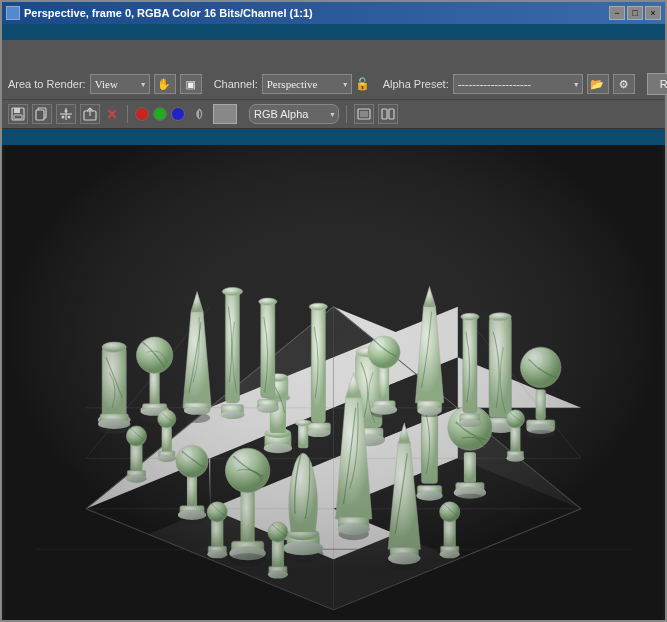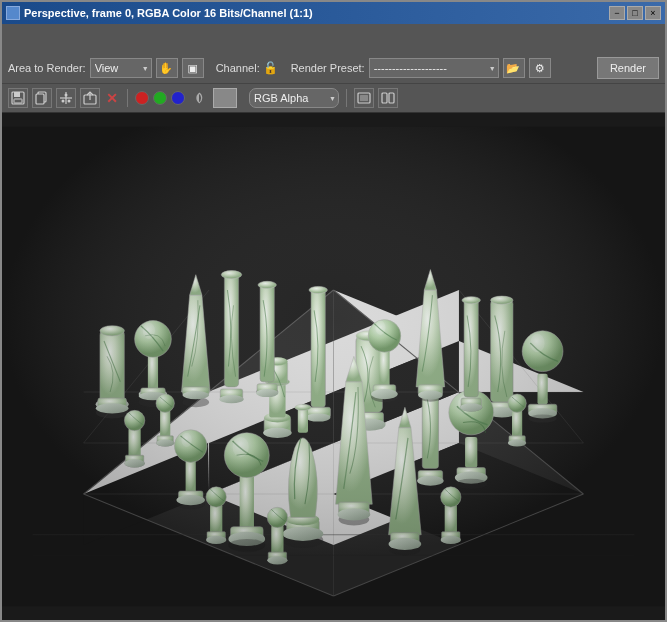--- a/index.html
+++ b/index.html
@@ -11,23 +11,24 @@
       font-size: 11px;
       color: #e0e0e0;
       overflow: hidden;
     }
 
     
     .window {
       width: 667px;
       height: 622px;
       border: 2px solid #888;
-      background: #15803d;
+      background: #0c4a6e;
       display: flex;
       flex-direction: column;
+      gap: 16px;
     }
 
     .title-bar {
       background: linear-gradient(to right, #1a4a8a, #3a6aaa);
       height: 22px;
       display: flex;
       align-items: center;
       justify-content: space-between;
       padding: 0 4px;
       flex-shrink: 0;
@@ -117,20 +118,21 @@
       content: '▼';
       position: absolute;
       right: 3px;
       font-size: 7px;
       color: #ccc;
       pointer-events: none;
     }
 
     .dropdown-wrapper select {
       padding-right: 16px;
+      font-family: Liberation Serif, serif;
     }
 
     .toolbar-btn-small {
       background: #666;
       border: 1px solid #888;
       color: #eee;
       width: 22px;
       height: 20px;
       display: flex;
       align-items: center;
@@ -284,25 +286,33 @@
             <option>Object</option>
             <option>Region</option>
           </select>
         </div>
         <div class="toolbar-btn-small" title="Hand Tool">✋</div>
         <div class="toolbar-btn-small" title="Region">▣</div>
       </div>
 
       <div class="toolbar-group">
         <span class="toolbar-label">Channel:</span>
+        <div class="dropdown-wrapper">
+          <select class="toolbar-select" style="min-width:90px;">
+            <option>Perspective</option>
+            <option>Top</option>
+            <option>Front</option>
+            <option>Right</option>
+          </select>
+        </div>
         <span class="lock-icon">🔓</span>
       </div>
 
       <div class="toolbar-group">
-        <span class="toolbar-label">Render Preset:</span>
+        <span class="toolbar-label">Alpha Preset:</span>
         <div class="dropdown-wrapper">
           <select class="toolbar-select preset-select-wide">
             <option>--------------------</option>
           </select>
         </div>
         <div class="toolbar-btn-small">📂</div>
         <div class="toolbar-btn-small">⚙</div>
       </div>
 
       <div class="render-section">

